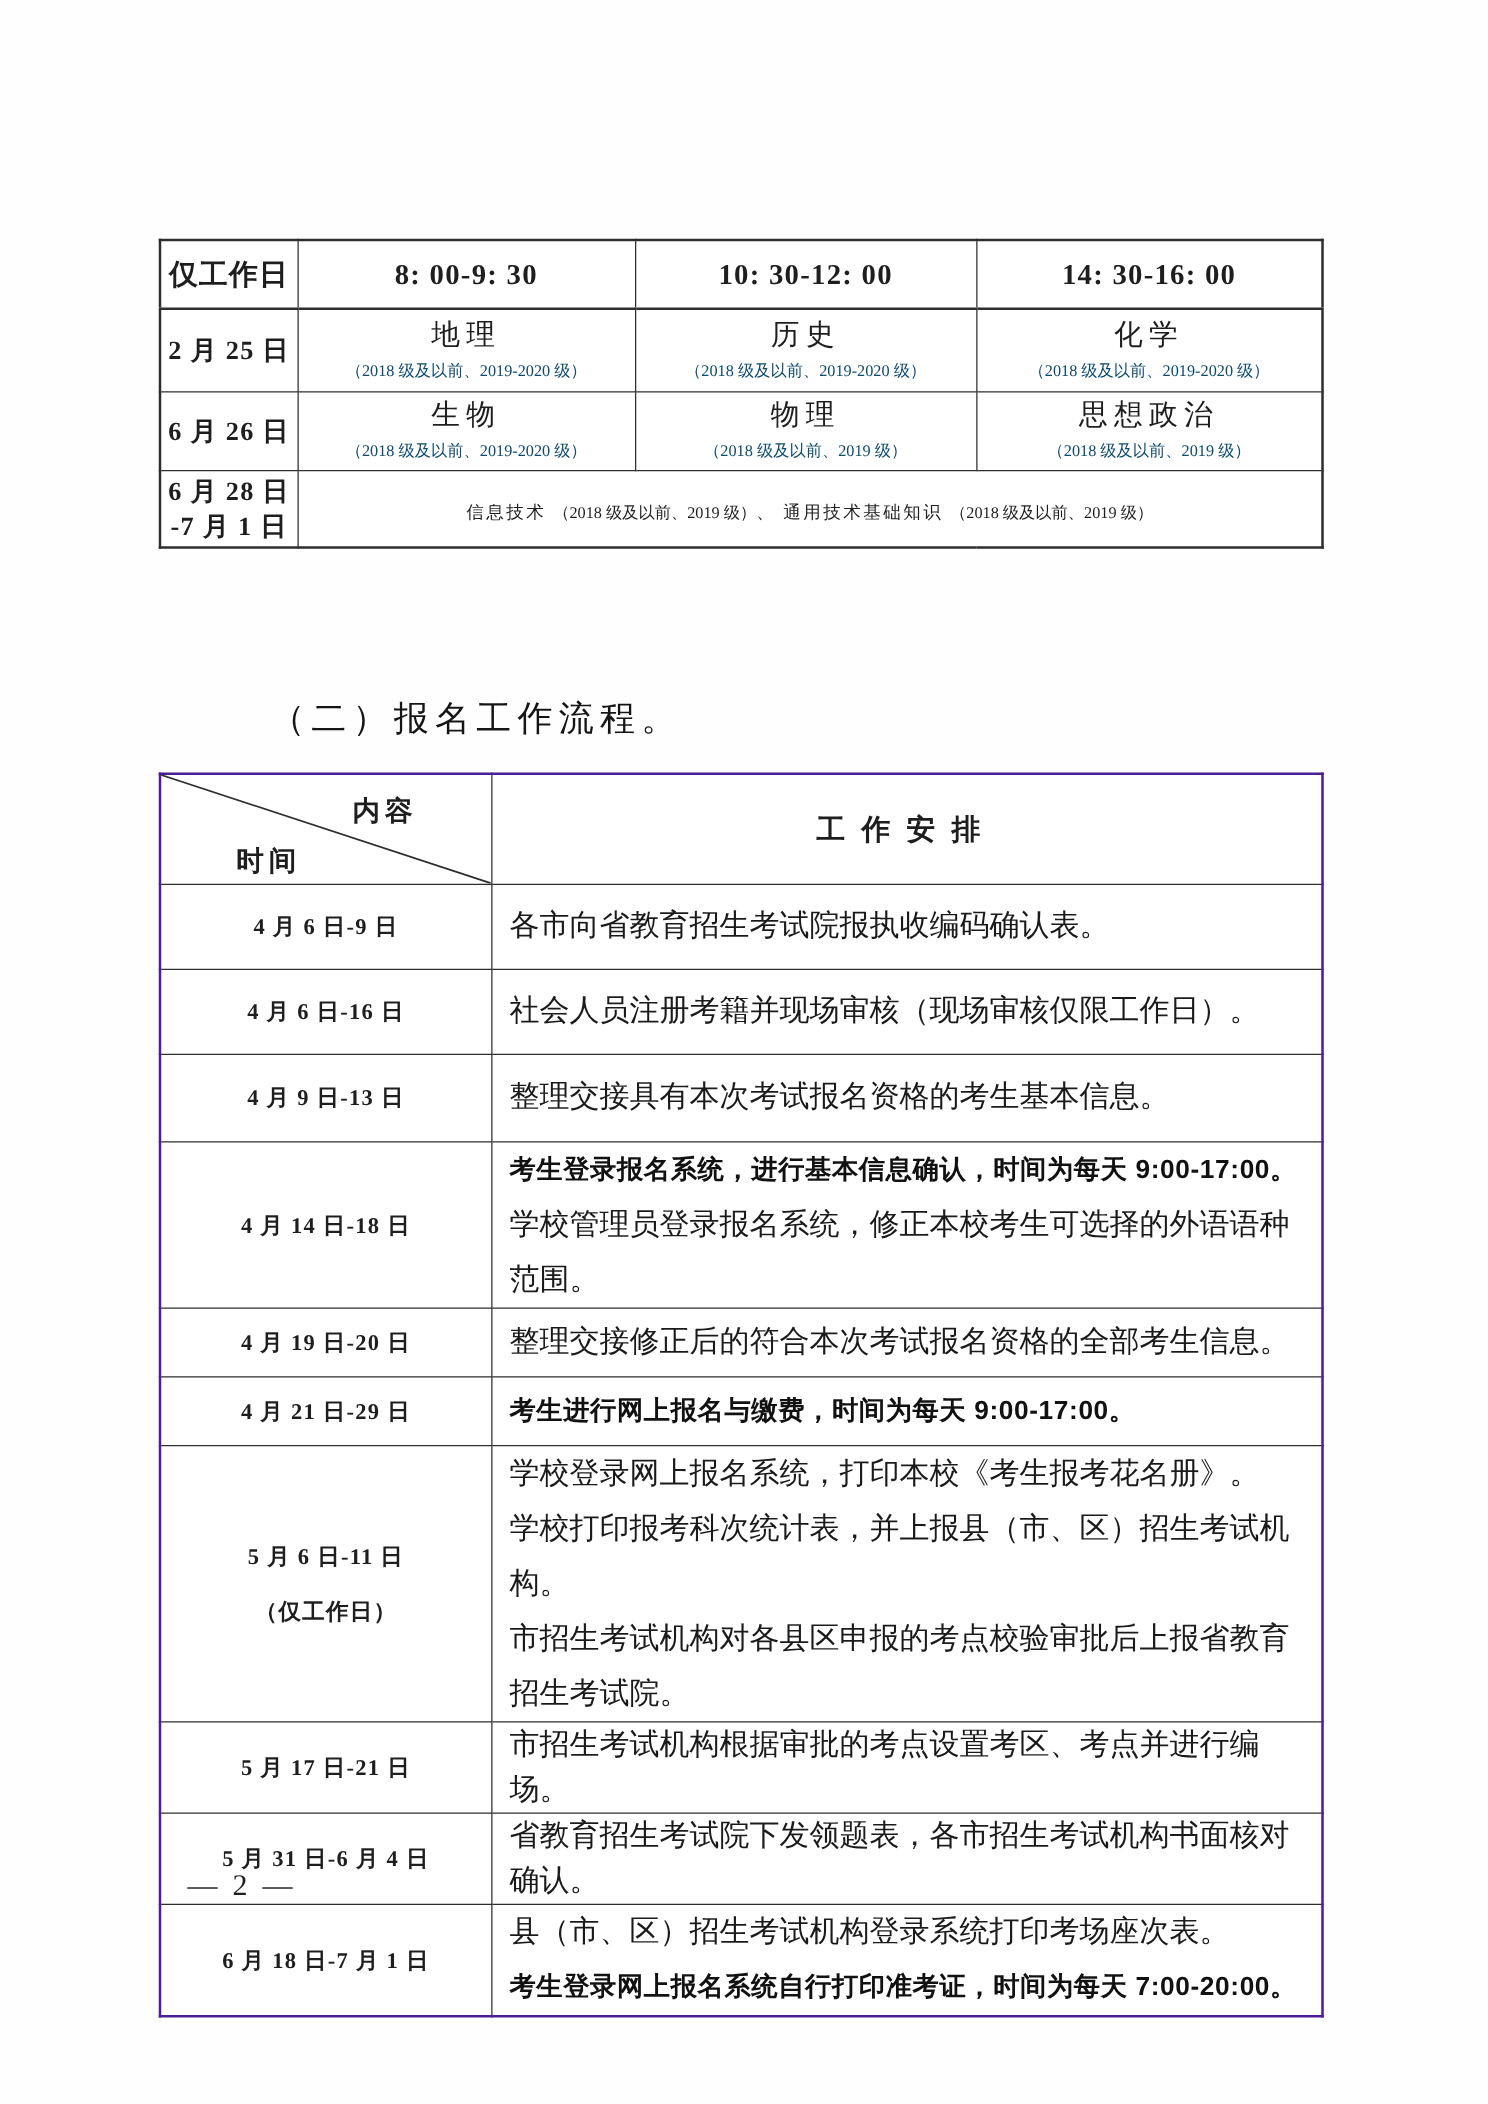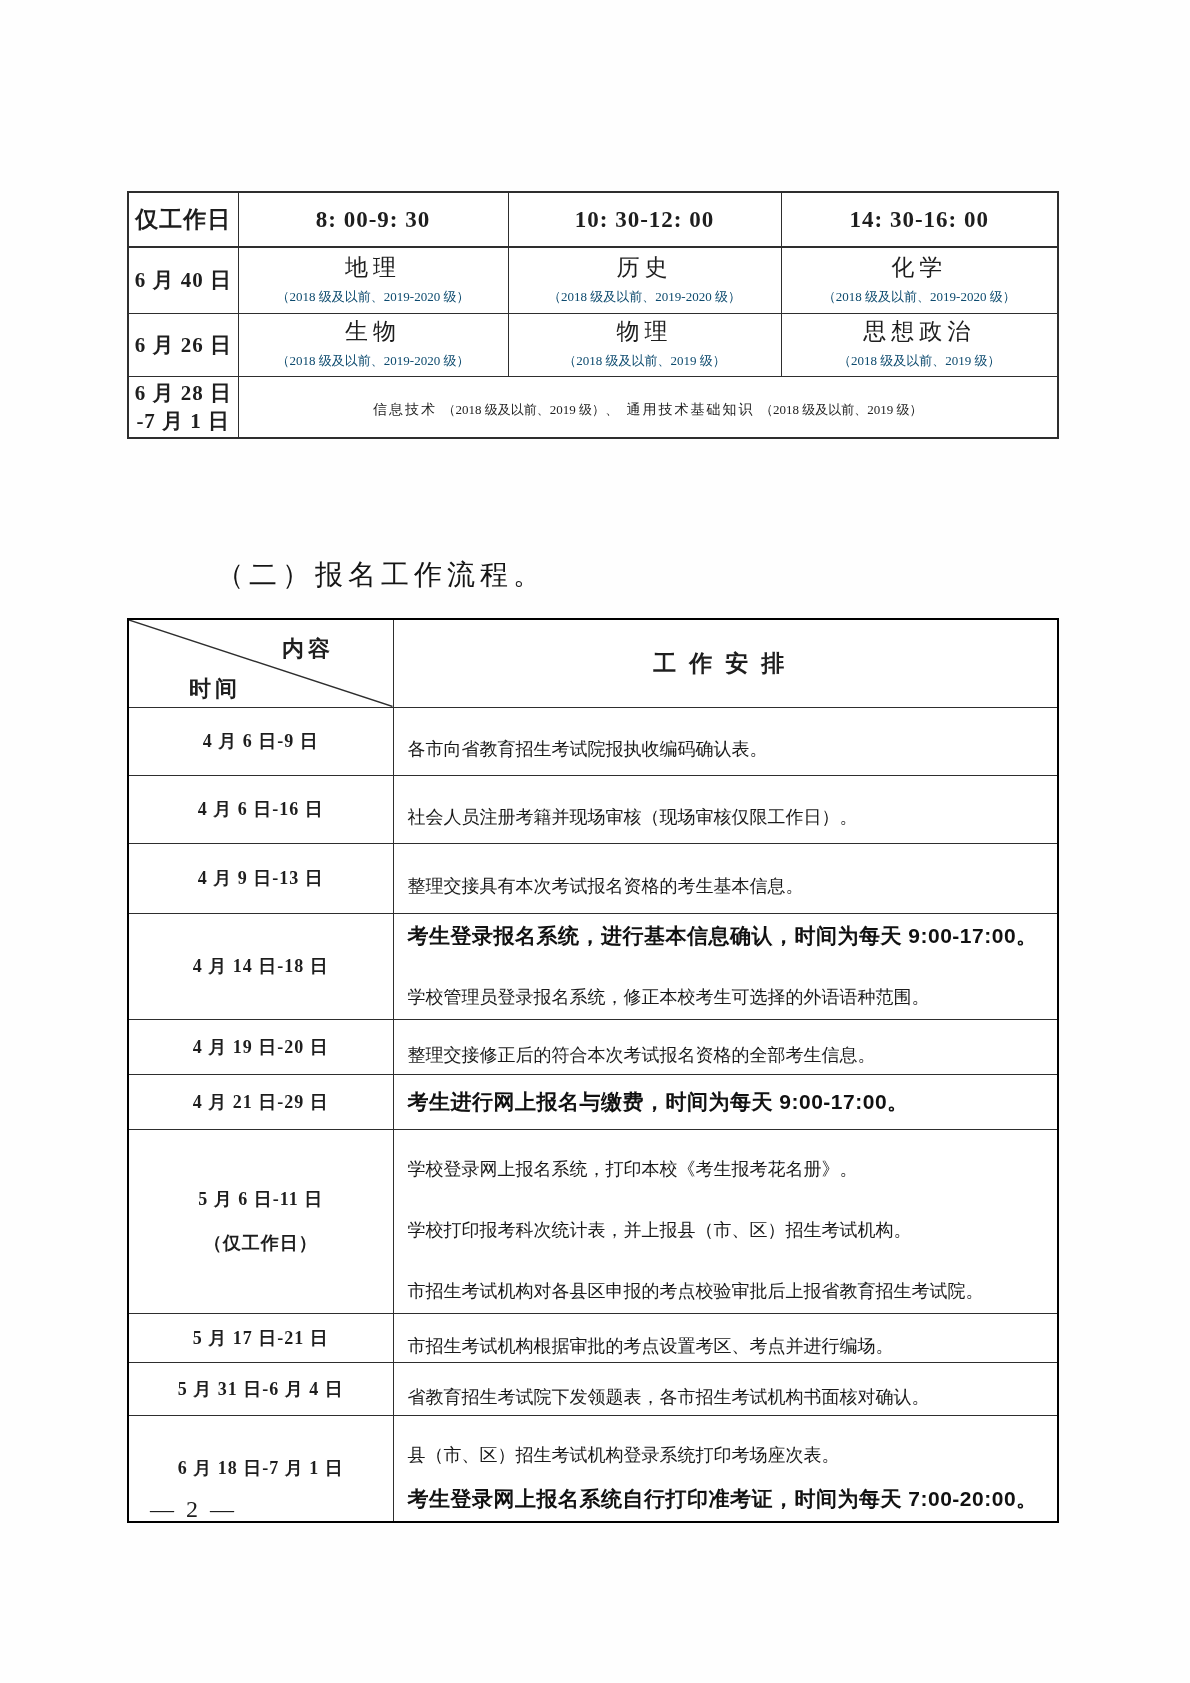--- a/index.html
+++ b/index.html
@@ -27,30 +27,30 @@
   .merged-cell .big { font-size:14px; letter-spacing:2px; }
   .merged-cell .small { font-size:13px; }
 
   
   #section-heading {
     position:absolute; left:216px; top:556px;
     font-size:28px; letter-spacing:5px; color:#151515;font-family:Liberation Serif, serif;
   }
 
   
-  #schedule-table { left:127px; top:618px; width:930px; border:2px solid #000000; }
+  #schedule-table { left:127px; top:618px; width:930px; border:2px solid #4c1d95; }
   #schedule-table td.time-col { text-align:center; }
   .time-label { font-weight:700; font-size:18px; letter-spacing:1px; line-height:44px; }
   .corner-cell { position:relative; padding:0; }
   .corner-cell svg { position:absolute; inset:0; width:100%; height:100%; }
   .corner-content { position:absolute; left:153px; top:14px; font-weight:700; font-size:22px; letter-spacing:4px; }
   .corner-time { position:absolute; left:60px; top:54px; font-weight:700; font-size:22px; letter-spacing:4px; }
   .work-header { text-align:center; font-weight:700; font-size:23px; letter-spacing:13px; }
   td.content { padding-left:14px; padding-right:6px; }
-  .kai { font-size:18px; line-height:44px; color:#1a1a1a;margin-top:17px; }
+  .kai { font-size:24px; line-height:44px; color:#1a1a1a; }
   .hei { font-family:"Liberation Sans","DejaVu Sans",sans-serif; font-weight:700; font-size:21px; line-height:44px; color:#111; letter-spacing:0.5px; }
   td.content.single .kai, td.content.single .hei { line-height:1.5; }
 
   
   #page-footer { position:absolute; left:150px; top:1496px; font-size:24px; letter-spacing:3px; }
 </style>
 </head>
 <body>
 
 <div class="page">
@@ -63,21 +63,21 @@
         <col style="width:277px">
       </colgroup>
     <tbody>
         <tr class="hdr" style="height:55px">
       <td class="th-cell">仅工作日</td>
       <td class="th-cell">8: 00-9: 30</td>
       <td class="th-cell">10: 30-12: 00</td>
       <td class="th-cell">14: 30-16: 00</td>
     </tr>
     <tr style="height:66px">
-      <td class="date-cell">6 月 40 日</td>
+      <td class="date-cell">2 月 25 日</td>
       <td>
         <div class="subj">地理</div>
         <div class="note">（2018 级及以前、2019-2020 级）</div>
       </td>
       <td>
         <div class="subj">历史</div>
         <div class="note">（2018 级及以前、2019-2020 级）</div>
       </td>
       <td>
         <div class="subj">化学</div>

